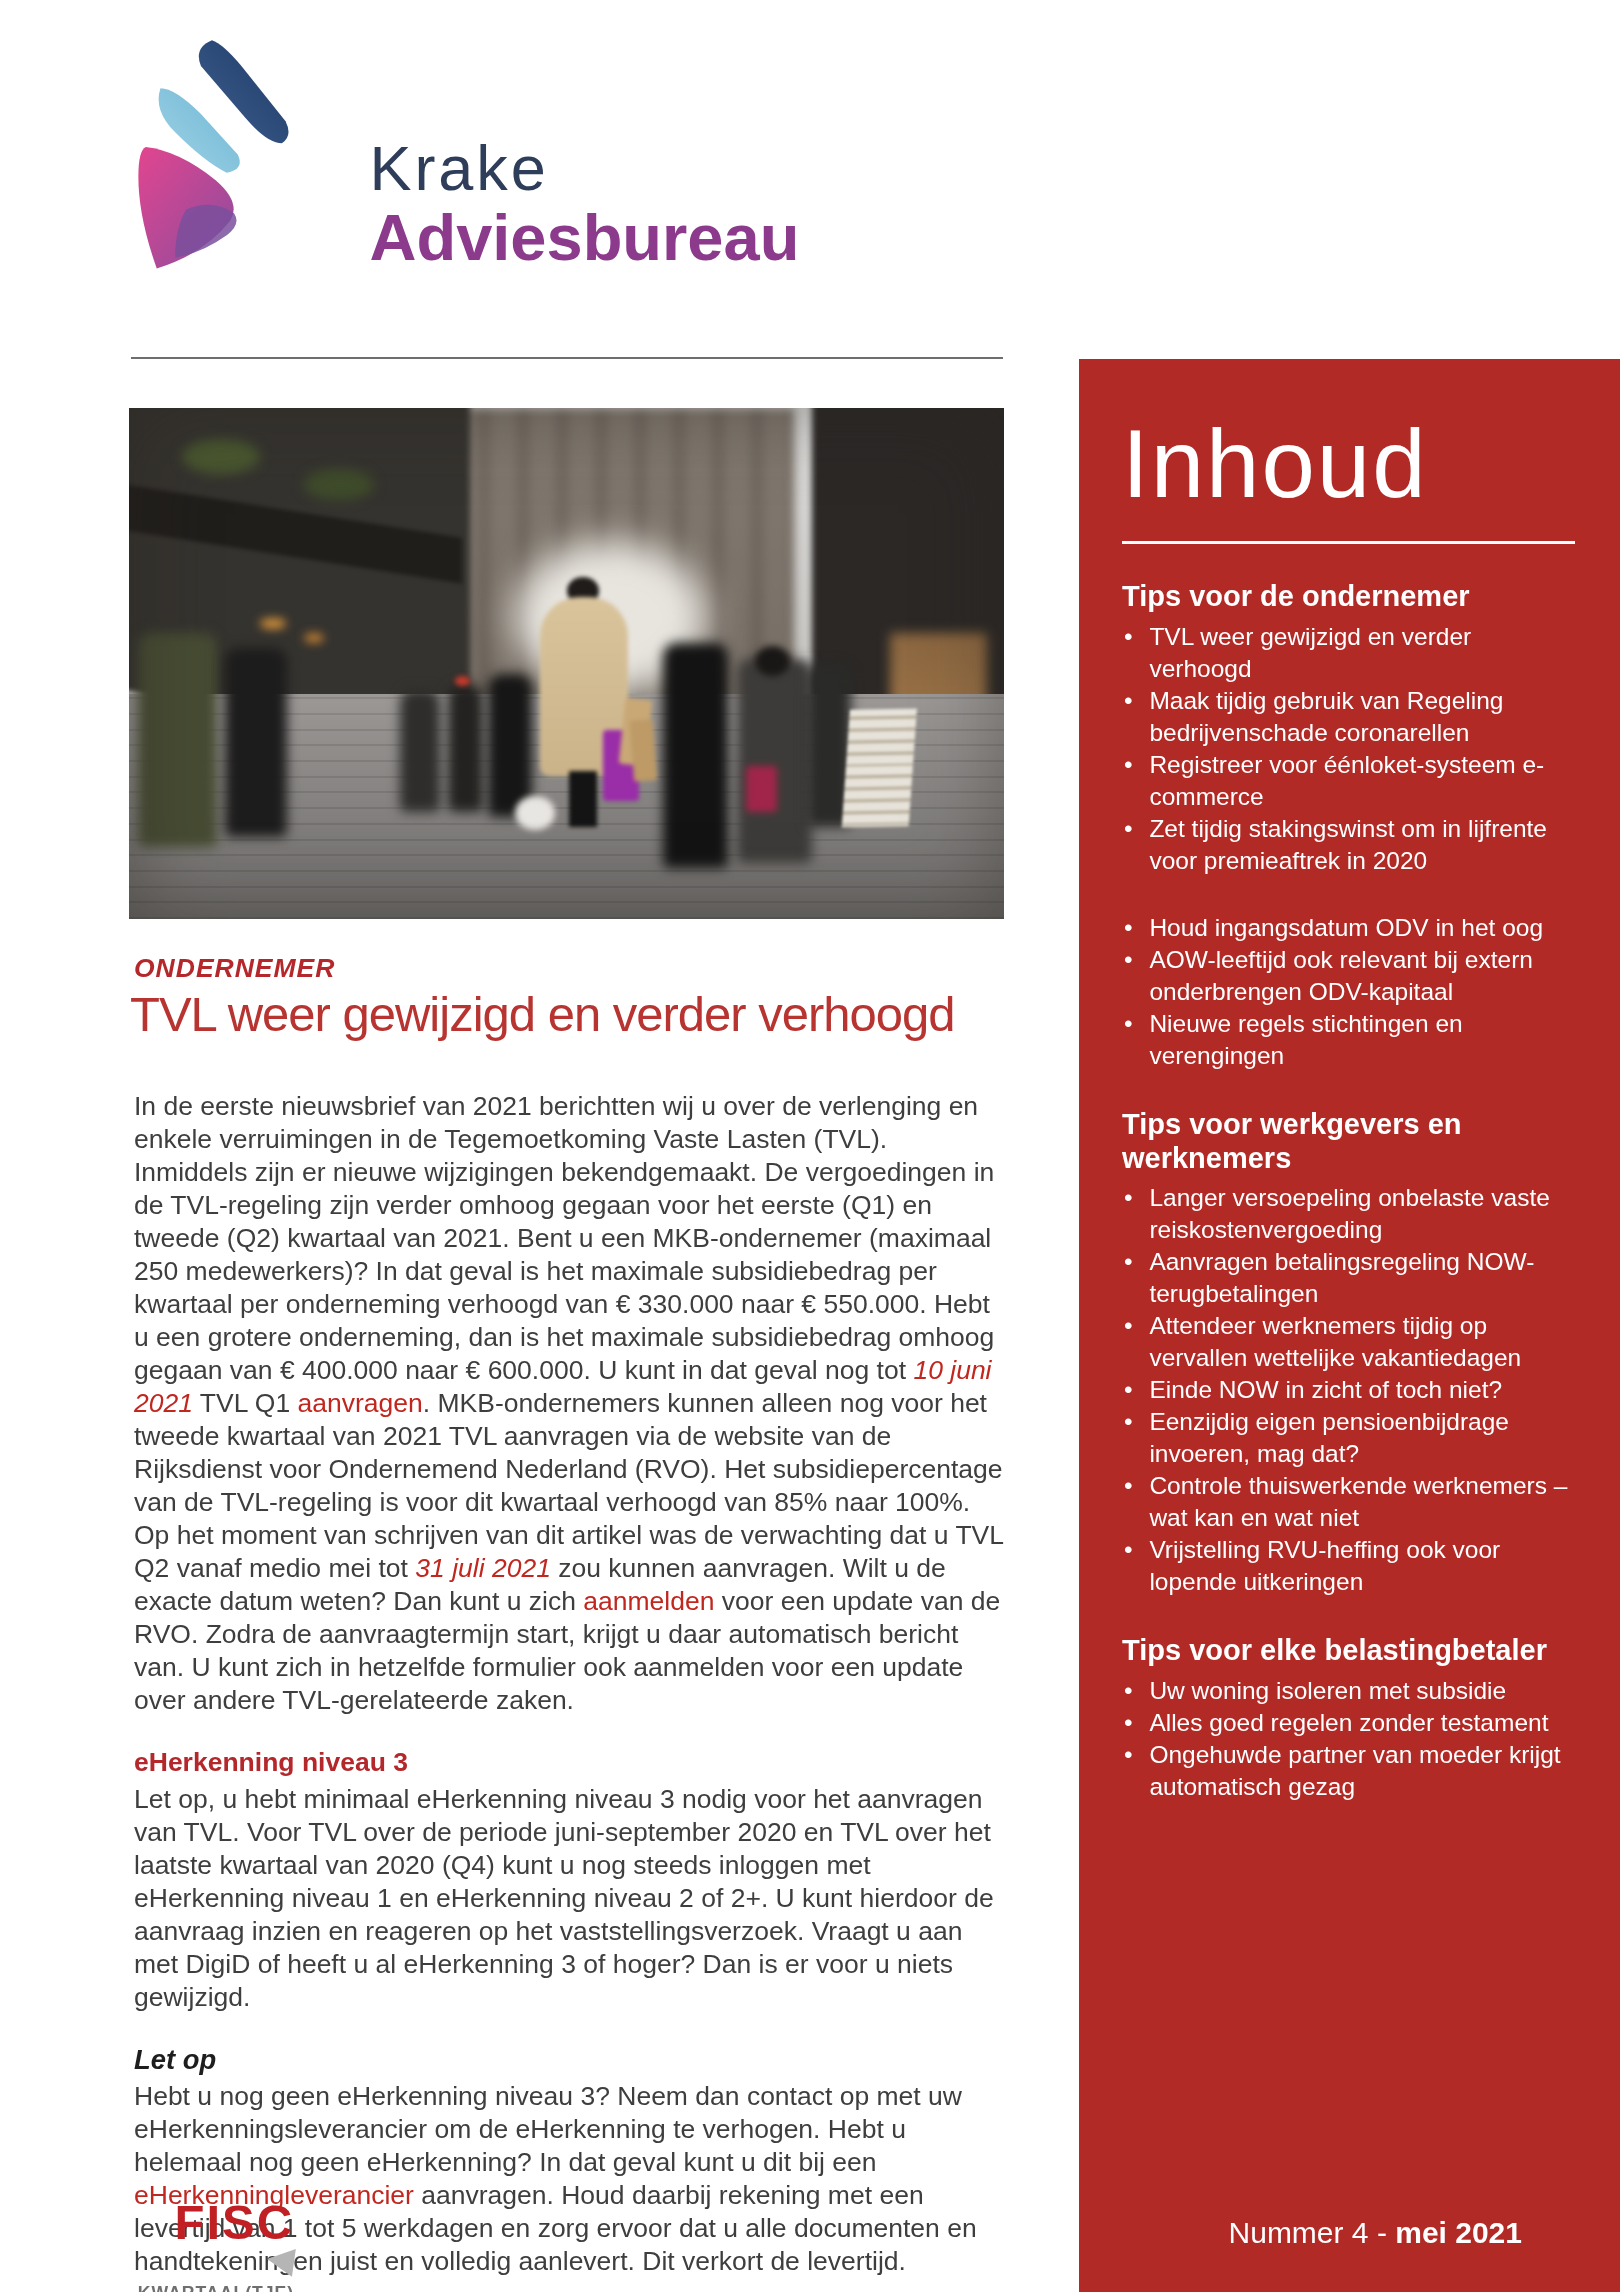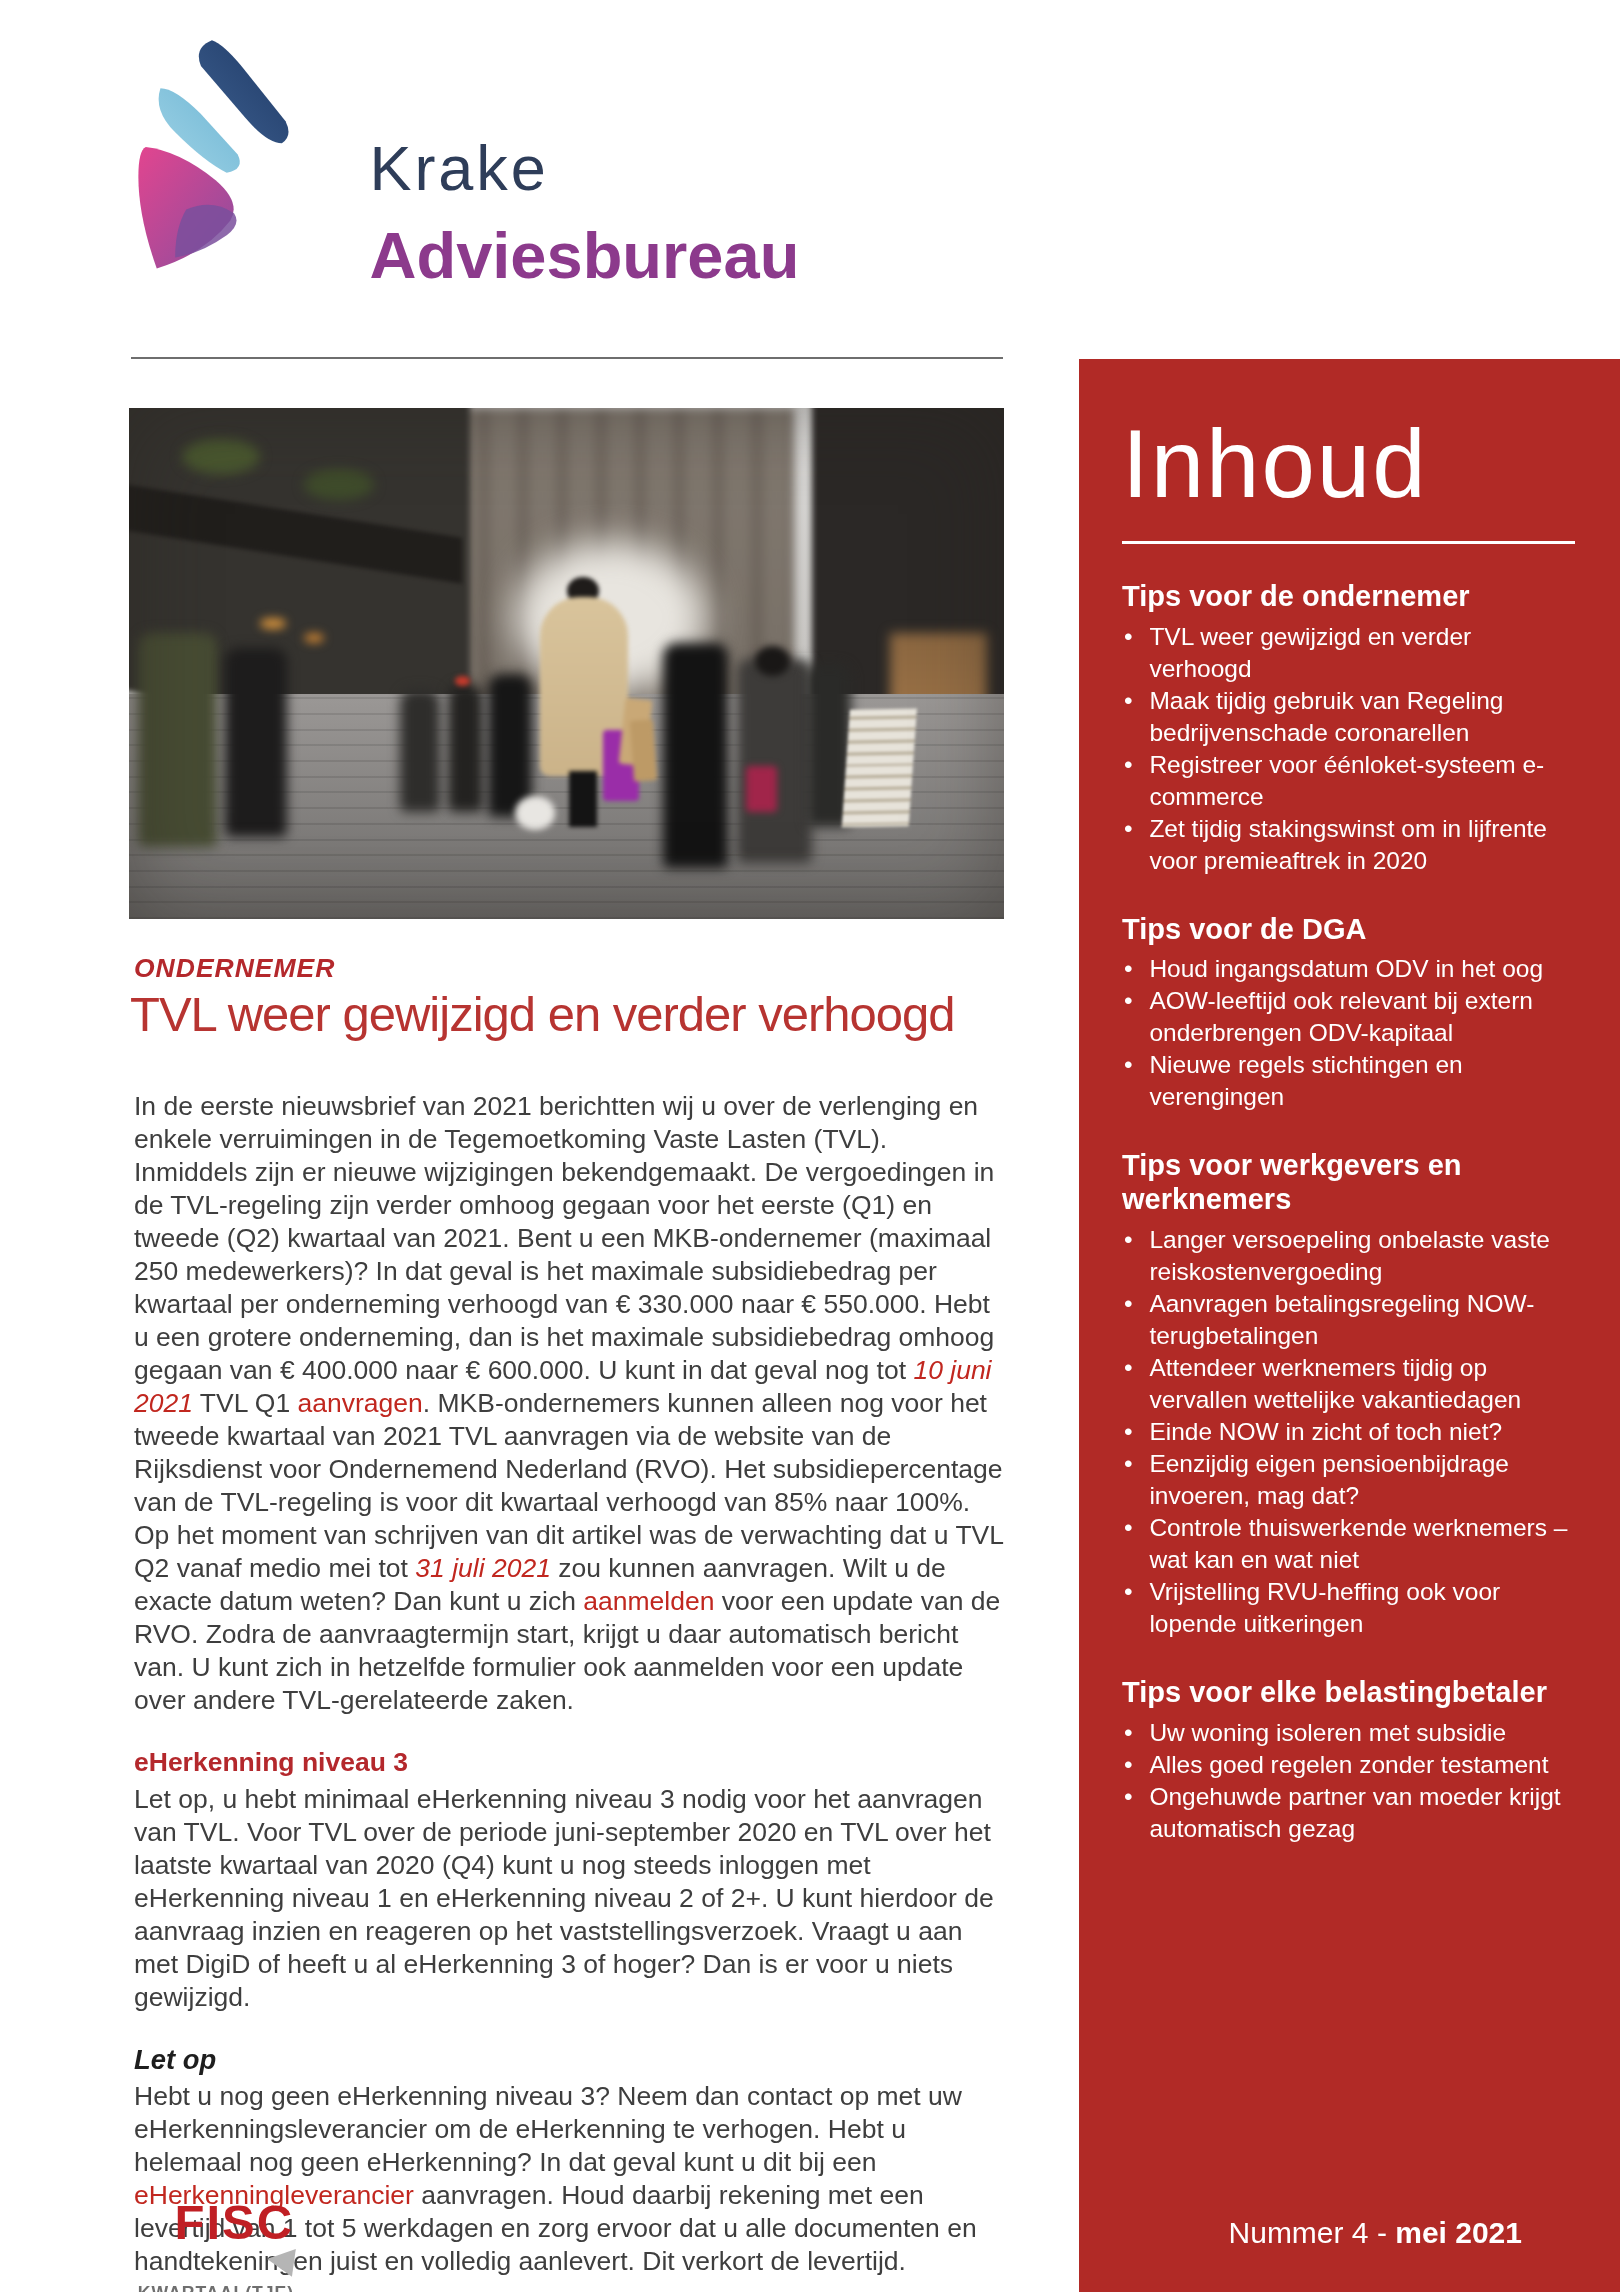--- a/index.html
+++ b/index.html
@@ -7,21 +7,21 @@
     position:relative;width:1620px;height:2293px;margin:0 auto;
     background:#ffffff;overflow:hidden;
     font-family:"Liberation Sans", sans-serif;
   }
 
   
   .logo{position:absolute;left:131px;top:39px;display:flex;align-items:flex-start;gap:31px;}
   .logo-mark{width:184px;height:251px;flex:0 0 auto;}
   .logo-text{margin-left:23.5px;margin-top:98px;line-height:1;}
   .logo-line1{font-size:63px;font-weight:300;color:#2e3d59;letter-spacing:2.9px;}
-  .logo-line2{font-size:65px;font-weight:700;color:#8c3a8c;margin-top:23px;letter-spacing:0;}
+  .logo-line2{font-size:65px;font-weight:700;color:#8c3a8c;margin-top:5px;letter-spacing:0;}
 
   
   .divider{position:absolute;left:131px;top:357px;width:872px;height:2px;background:#6e6e6e;}
 
   
   .photo{position:absolute;left:129px;top:408px;width:875px;height:511px;overflow:hidden;background:#cfcecb;}
   .photo *{position:absolute;}
   .ph-sky{left:0;top:0;right:0;height:48%;background:linear-gradient(#dcdbd9,#c8c6c3);}
   .ph-midbuildings{left:28%;top:0;width:48%;height:64%;
     background:repeating-linear-gradient(90deg,#b3ada6 0 25.5px,#a19a93 25.5px 39px),linear-gradient(#b9b3ac,#a8a29b);
@@ -184,21 +184,20 @@
         <section class="toc-section">
           <h3 class="toc-heading">Tips voor de ondernemer</h3>
           <ul class="toc-list">
             <li class="toc-item">TVL weer gewijzigd en verder verhoogd</li>
             <li class="toc-item">Maak tijdig gebruik van Regeling bedrijvenschade coronarellen</li>
             <li class="toc-item">Registreer voor éénloket-systeem e-commerce</li>
             <li class="toc-item">Zet tijdig stakingswinst om in lijfrente voor premieaftrek in 2020</li>
           </ul>
         </section>
         <section class="toc-section">
-          <h3 class="toc-heading">Tips voor de DGA</h3>
           <ul class="toc-list">
             <li class="toc-item">Houd ingangsdatum ODV in het oog</li>
             <li class="toc-item">AOW-leeftijd ook relevant bij extern onderbrengen ODV-kapitaal</li>
             <li class="toc-item">Nieuwe regels stichtingen en verengingen</li>
           </ul>
         </section>
         <section class="toc-section">
           <h3 class="toc-heading">Tips voor werkgevers en werknemers</h3>
           <ul class="toc-list">
             <li class="toc-item">Langer versoepeling onbelaste vaste reiskostenvergoeding</li>

